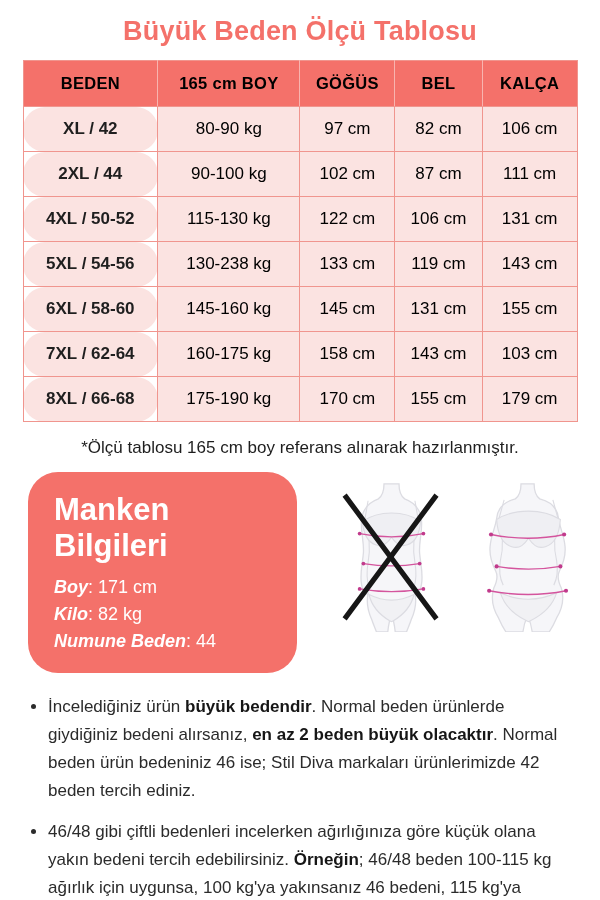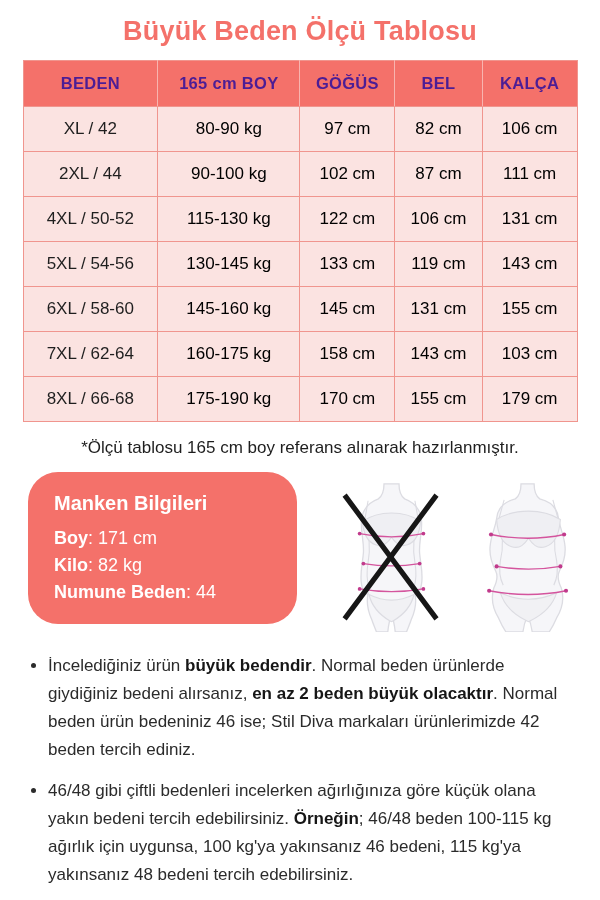--- a/index.html
+++ b/index.html
@@ -21,47 +21,47 @@
     color:var(--accent);letter-spacing:.2px;
   }
 
   table.size-table{
     width:555px;margin:13px auto 0;border-collapse:collapse;table-layout:fixed;
   }
   table.size-table th,table.size-table td{
     border:1px solid var(--grid);text-align:center;vertical-align:middle;
   }
   table.size-table thead th{
-    background:var(--accent);color:#4c1d95;font-size:16.5px;font-weight:bold;
+    background:var(--accent);color:#000000;font-size:16.5px;font-weight:bold;
     height:46px;border-color:var(--grid);border-left-color:var(--header-divider);
     border-right-color:var(--header-divider);letter-spacing:.3px;
   }
   table.size-table thead th:first-child{border-left-color:var(--grid);}
   table.size-table thead th:last-child{border-right-color:var(--grid);}
   table.size-table tbody th,table.size-table tbody td{
     background:var(--cell-bg);height:45px;font-size:17px;
   }
-  table.size-table tbody th{font-weight:normal;}
+  table.size-table tbody th{font-weight:bold;border-radius:22px;}
   table.size-table tbody td{font-weight:normal;color:#000000;}
 
   .footnote{
     margin-top:16px;text-align:center;font-size:17px;color:#1E1E1E;
   }
 
   .info-row{
     margin-top:14px;display:flex;align-items:flex-start;
     padding-left:28px;padding-right:10px;
   }
   .model-box{
     width:269px;min-height:150px;background:var(--accent);border-radius:30px;
     color:#ffffff;padding:20px 26px 18px;
   }
-  .model-title{font-size:20px;font-weight:bold;margin-bottom:10px;}
+  .model-title{font-size:31px;font-weight:bold;margin-bottom:10px;}
   .model-field{font-size:18px;line-height:27px;font-weight:normal;}
-  .model-field b{font-weight:bold;}
+  .model-field b{font-weight:bold;font-style:italic;}
 
   .figures{display:flex;gap:22px;margin-left:auto;padding-top:10px;padding-right:4px;}
   .figure{width:115px;height:150px;display:block;}
 
   ul.notes{
     margin:20px 34px 0 30px;padding-left:18px;list-style:disc;
   }
   ul.notes li{
     font-size:17px;line-height:28px;color:var(--note-ink);margin-bottom:13px;
   }
@@ -108,21 +108,21 @@
         </tr>
         <tr>
           <th>4XL / 50-52</th>
           <td>115-130 kg</td>
           <td>122 cm</td>
           <td>106 cm</td>
           <td>131 cm</td>
         </tr>
         <tr>
           <th>5XL / 54-56</th>
-          <td>130-145 kg</td>
+          <td>130-238 kg</td>
           <td>133 cm</td>
           <td>119 cm</td>
           <td>143 cm</td>
         </tr>
         <tr>
           <th>6XL / 58-60</th>
           <td>145-160 kg</td>
           <td>145 cm</td>
           <td>131 cm</td>
           <td>155 cm</td>

